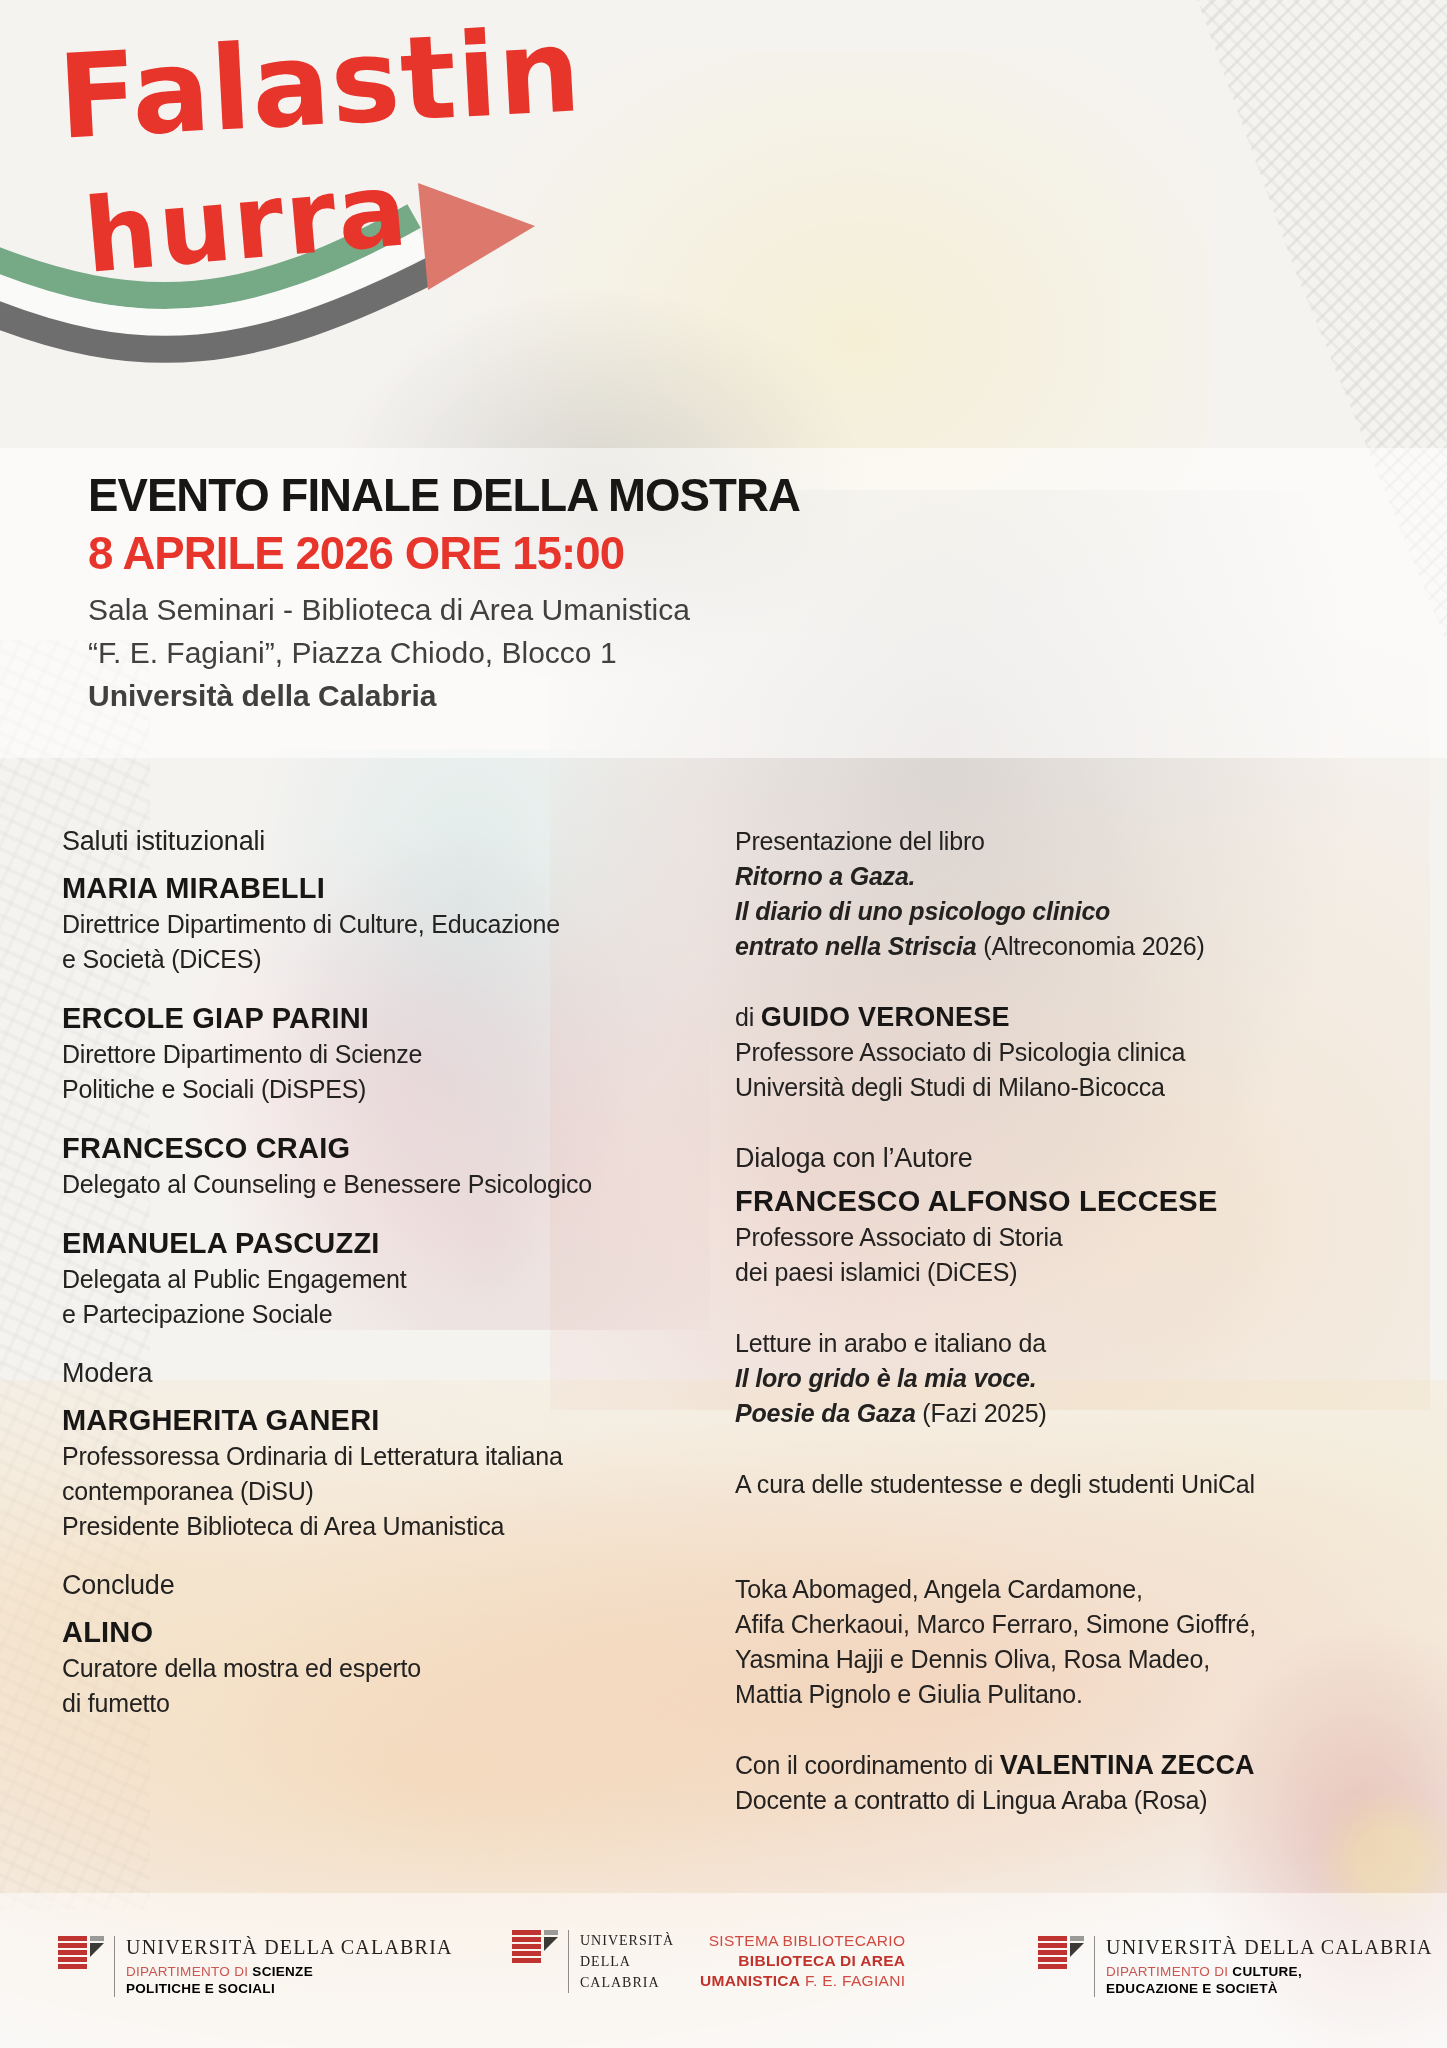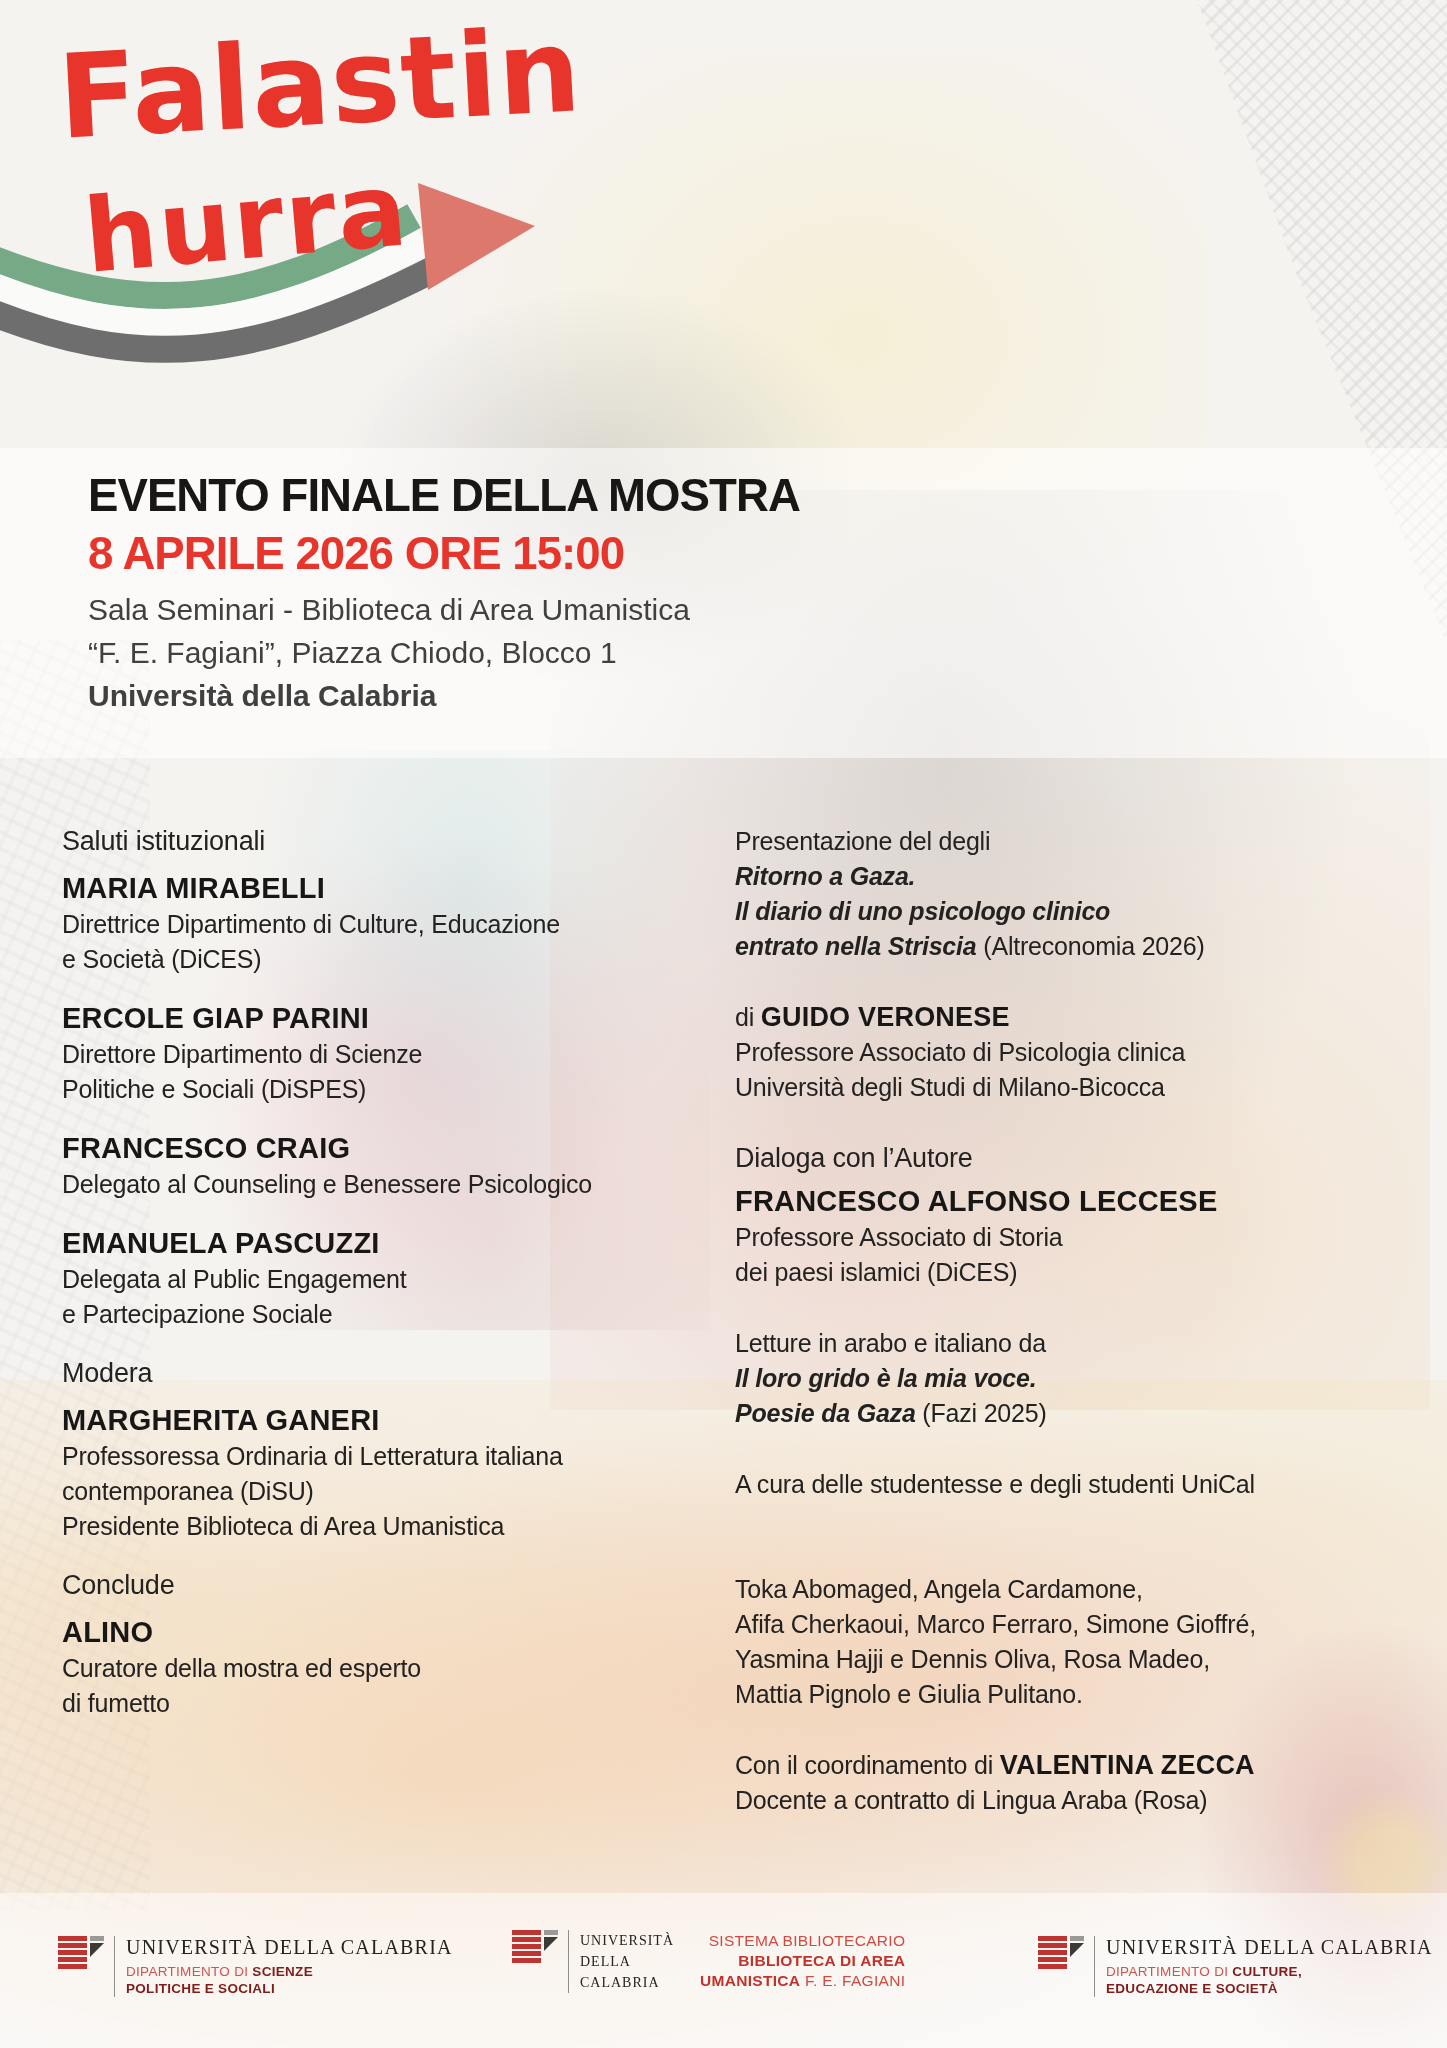--- a/index.html
+++ b/index.html
@@ -72,21 +72,21 @@
   .gap{margin-top:36px;}
   .gap-lg{margin-top:70px;}
   
   .footer{position:absolute;left:0;top:1928px;width:1447px;height:90px;}
   .flogo{position:absolute;display:flex;align-items:flex-start;}
   .fdiv{width:1px;background:#8f8d8a;align-self:stretch;margin:0 11px 0 10px;}
   .funiv{font-family:"Liberation Serif",serif;font-size:20px;letter-spacing:1.2px;color:#26231f;white-space:nowrap;}
   .fdept{margin-top:5px;}
   .fdl{font-size:13.5px;line-height:16.5px;letter-spacing:.3px;white-space:nowrap;}
   .fr{font-weight:normal;color:#cb5550;}
-  .fb{font-weight:bold;color:#7f1d1d;}
+  .fb{font-weight:bold;color:#000000;}
   .funiv-st{font-family:"Liberation Serif",serif;font-size:14px;line-height:21px;letter-spacing:1px;color:#26231f;}
   .fsys{margin-left:26px;padding-top:1px;text-align:right;}
   .fsl{font-size:15.5px;line-height:20px;letter-spacing:.3px;white-space:nowrap;}
   .fr2{color:#d04a42;}
   .fb2{color:#c0322b;font-weight:bold;}
 </style>
 </head>
 <body>
 
 <div class="poster">
@@ -160,21 +160,21 @@
     <div class="sec-heading mt">Conclude</div>
     <div class="person">
       <div class="person-name">ALINO</div>
       <div class="pre">Curatore della mostra ed esperto
 di fumetto</div>
     </div>
   </div>
 
   <div class="col col-right">
     <div>
-      <div>Presentazione del degli</div>
+      <div>Presentazione del libro</div>
       <div class="bt">Ritorno a Gaza.</div>
       <div class="bt">Il diario di uno psicologo clinico</div>
       <div><span class="bt">entrato nella Striscia</span><span> (Altreconomia 2026)</span></div>
     </div>
 
     <div class="gap">
       <div><span>di </span><span class="name-inline">GUIDO VERONESE</span></div>
       <div class="pre">Professore Associato di Psicologia clinica
 Università degli Studi di Milano-Bicocca</div>
     </div>

